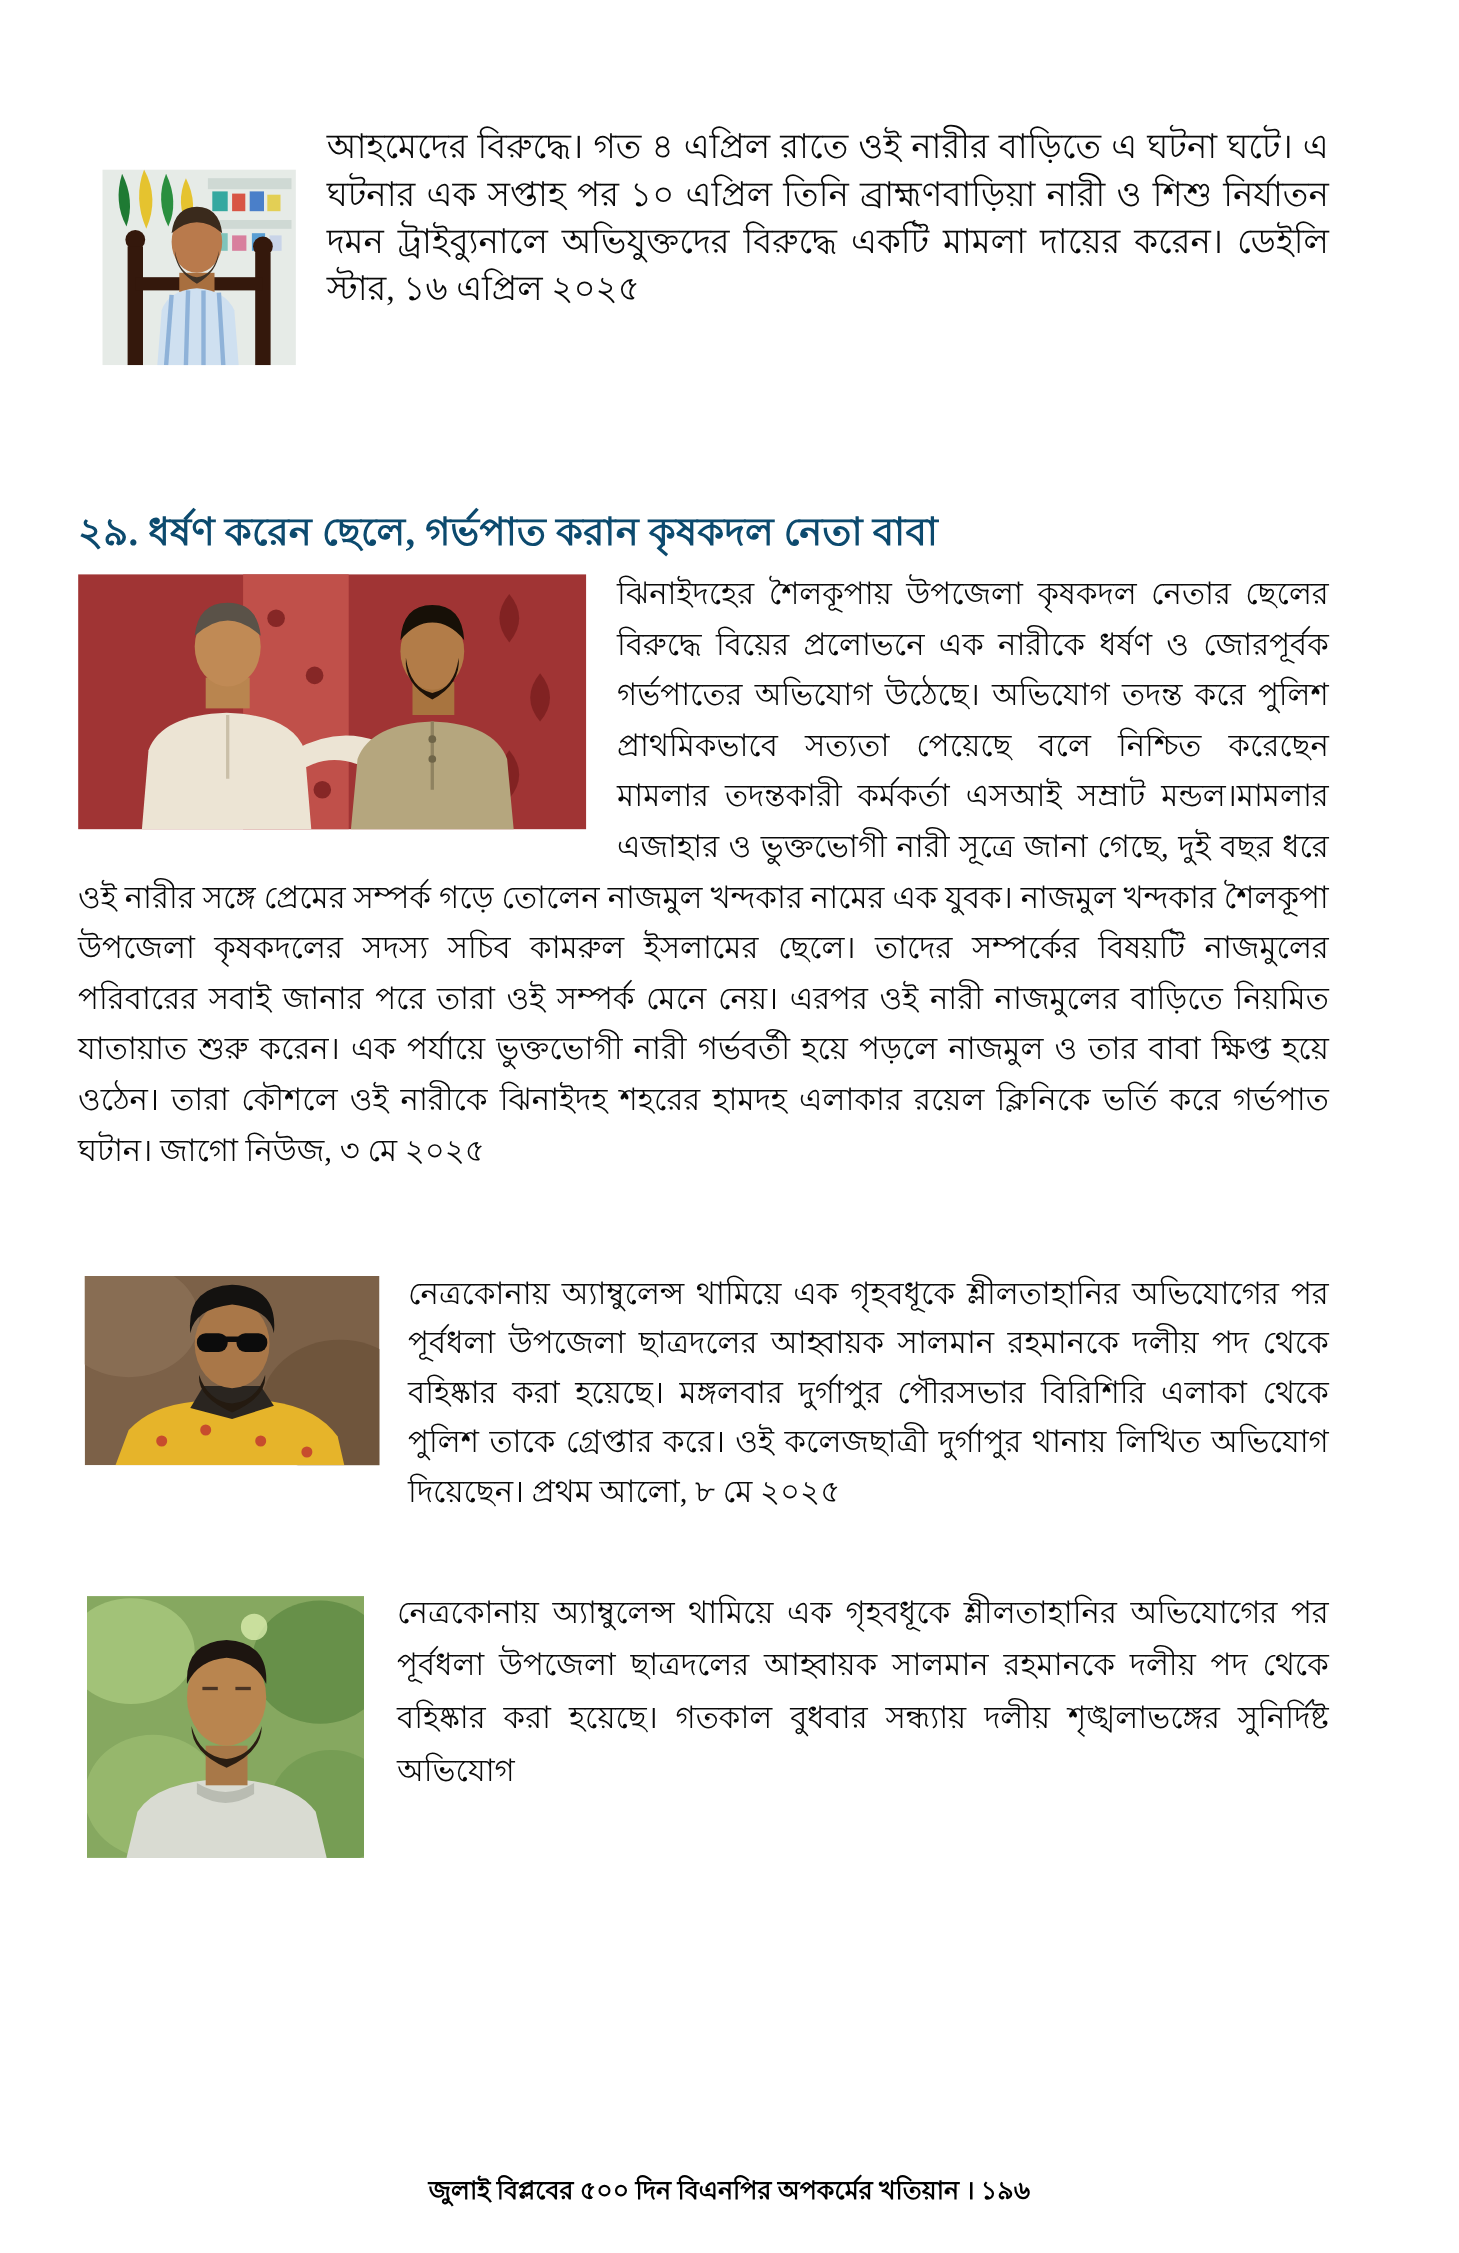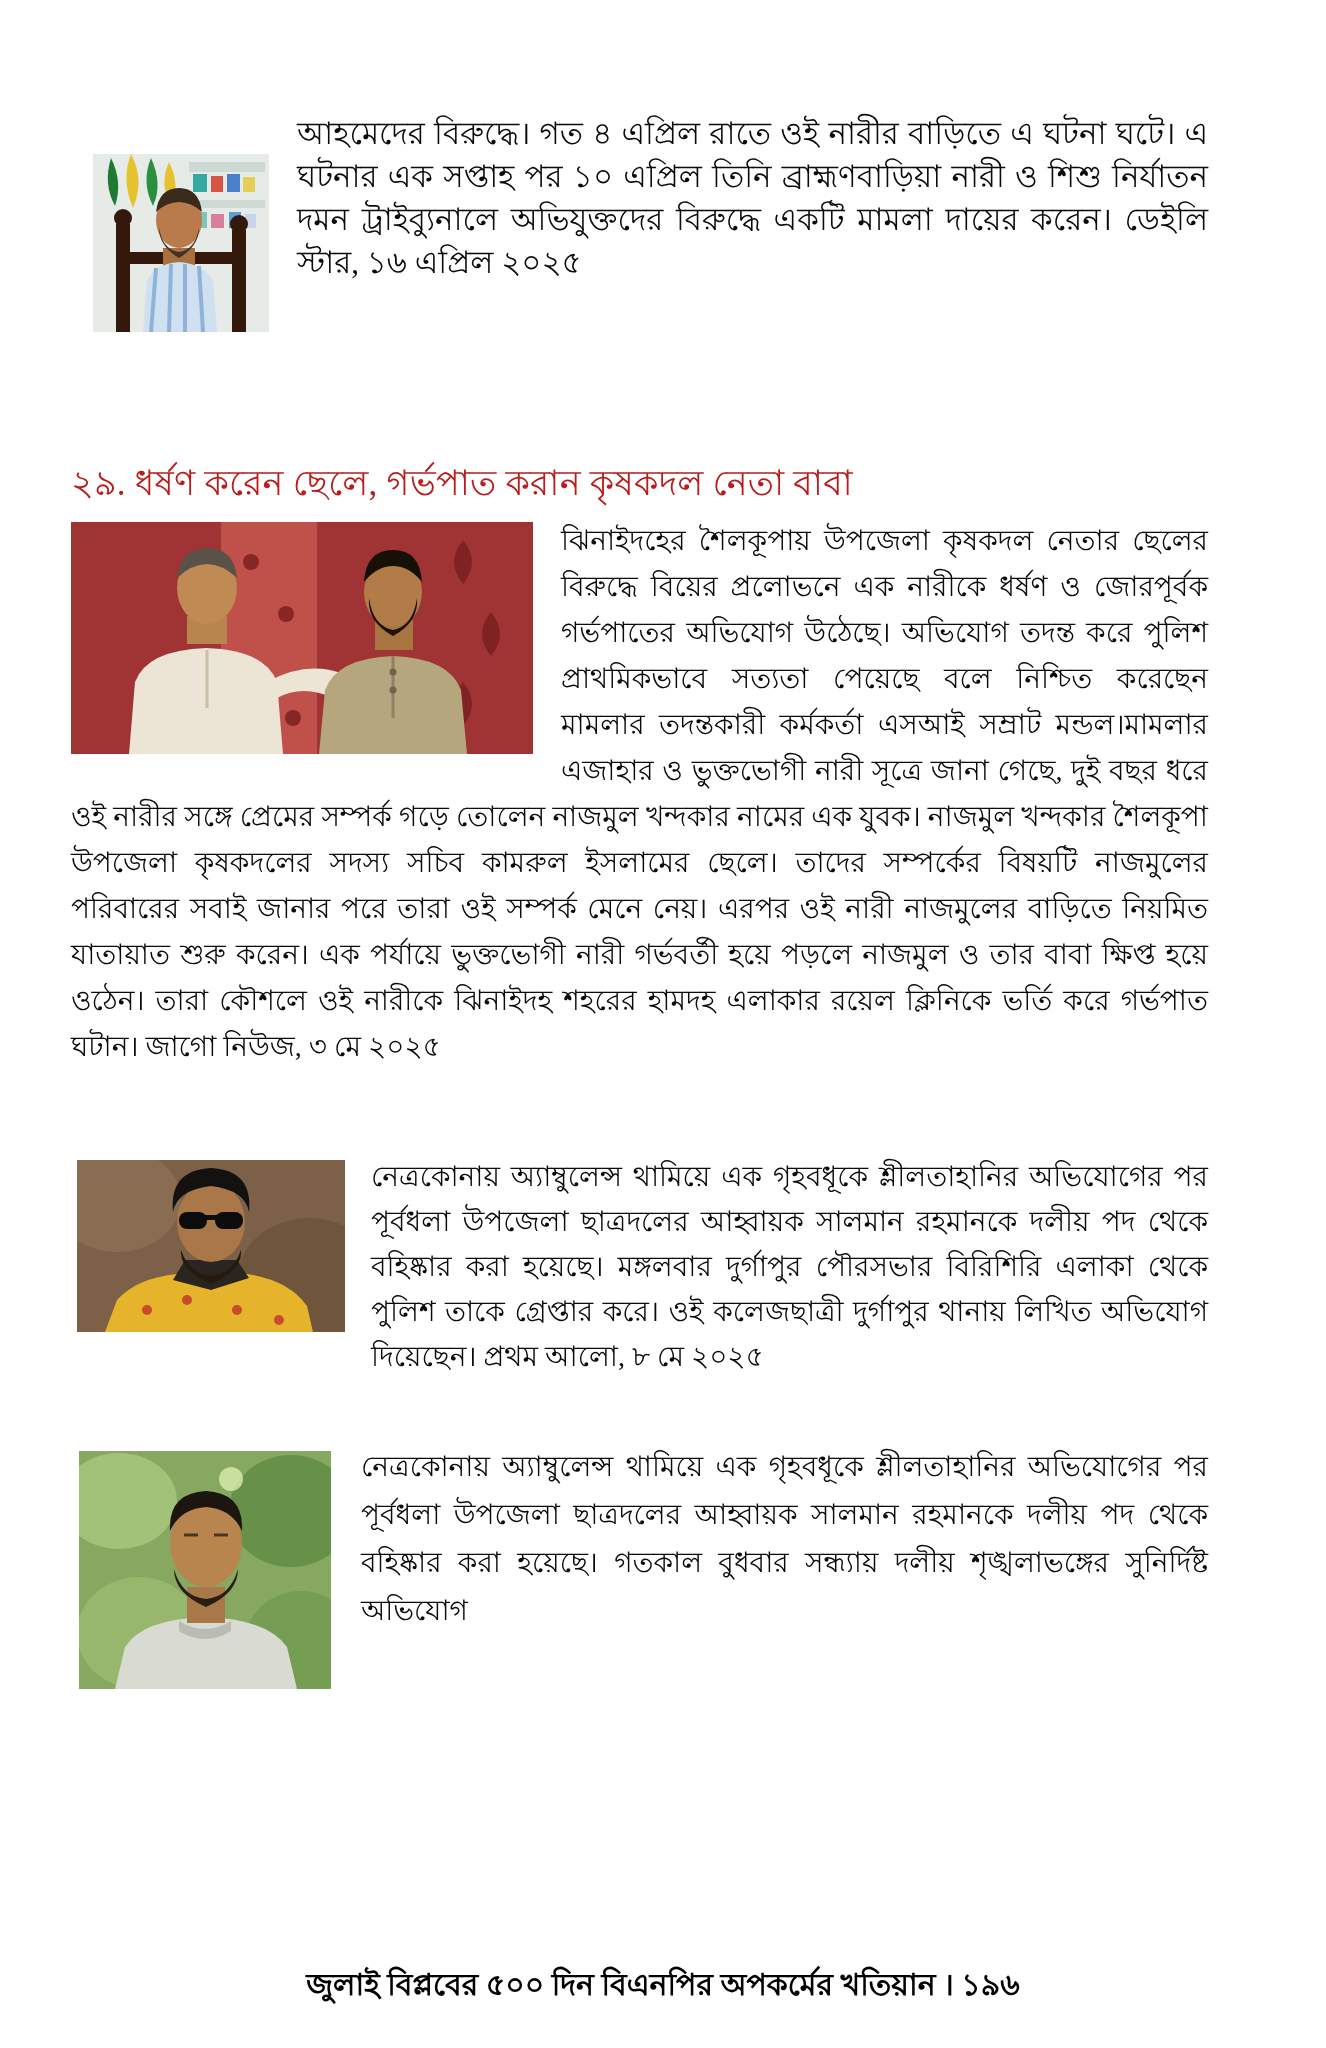--- a/index.html
+++ b/index.html
@@ -24,22 +24,22 @@
     line-height:46px;
     text-align:justify;
     color:#0a0a0a;
   }
 
   
   h2.entry-heading{
     margin:0;
     font-size:35px;
     line-height:44px;
-    font-weight:normal;
-    color:#b91c1c;
+    font-weight:bold;
+    color:#0c4a6e;
     letter-spacing:.2px;
   }
 
   figure{margin:0;padding:0;}
   .photo-frame{display:block;}
   .photo-frame svg{display:block;}
 
   
   .entry-continued{min-height:246px;}
   .entry-continued .photo-frame{
@@ -76,21 +76,21 @@
     width:252px;height:238px;
     margin:8px 30px 6px 8px;
   }
   .entry-31 .entry-text{line-height:48px;}
 
   
   .page-footer{
     position:absolute;
     left:0;right:0;bottom:36px;
     text-align:center;
-    font-size:30px;
+    font-size:23px;
     font-weight:bold;
     color:#000;
   }
 </style>
 </head>
 <body>
 
 <div class="page">
 
   <section class="entry-continued clearfix">

